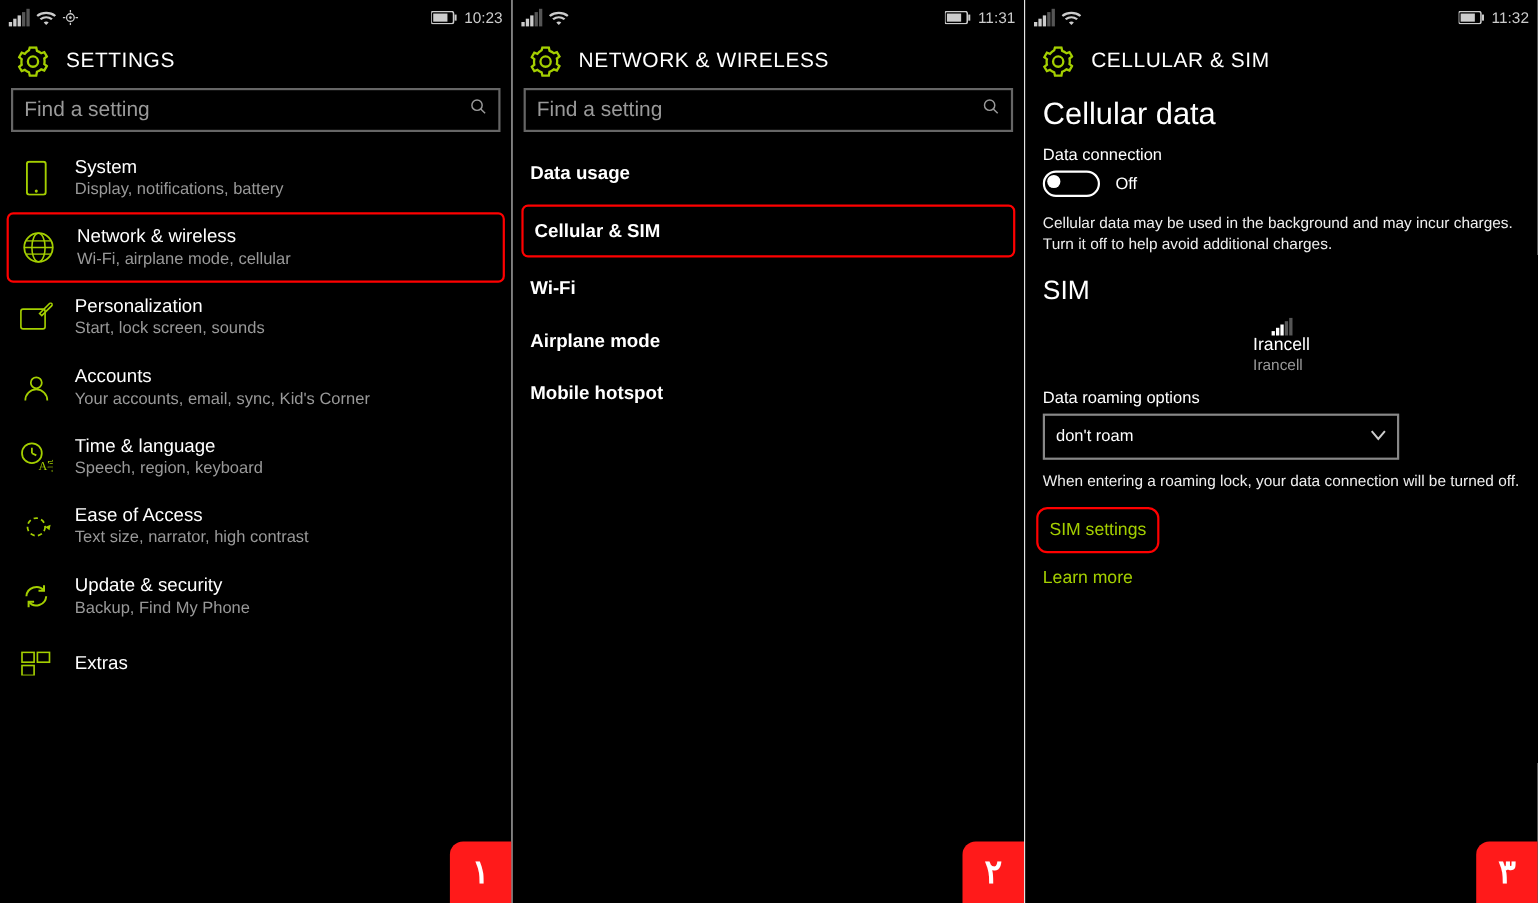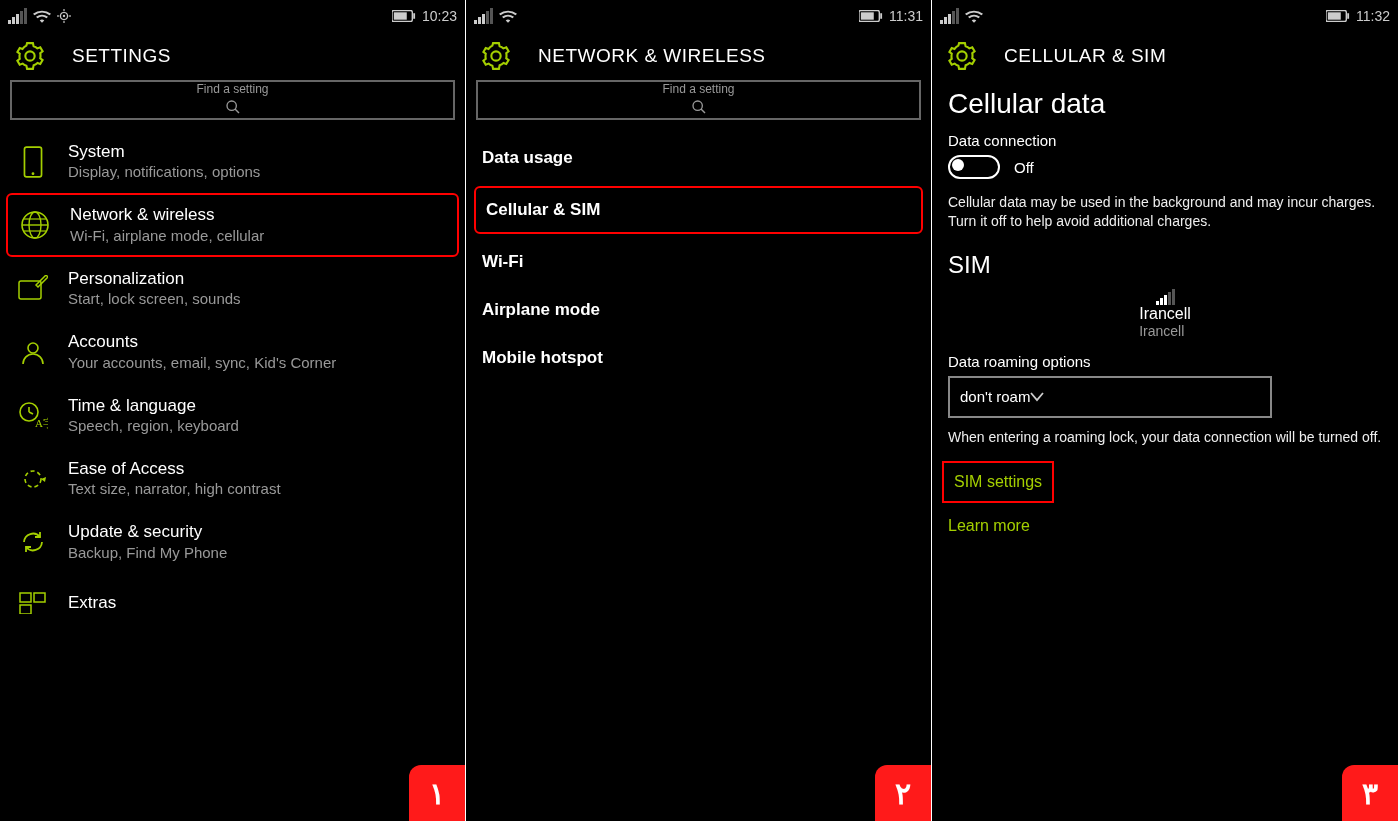--- a/index.html
+++ b/index.html
@@ -10,24 +10,24 @@
   .status-left{display:flex;align-items:center;gap:6px;}
   .status-right{display:flex;align-items:center;gap:6px;}
   .sigbars{display:inline-flex;align-items:flex-end;gap:1px;}
   .sigbars span{display:inline-block;width:3px;background:#ccc;}
   .sigbars span:nth-child(1){height:4px;}
   .sigbars span:nth-child(2){height:7px;}
   .sigbars span:nth-child(3){height:10px;}
   .sigbars span:nth-child(4){height:13px;background:#555;}
   .sigbars span:nth-child(5){height:16px;background:#555;}
   .wifi-icon svg,.loc-icon svg,.batt-icon svg{display:block;}
-  .header{display:flex;align-items:center;gap:28px;padding:12px 16px 10px;}
+  .header{display:flex;align-items:center;gap:16px;padding:12px 16px 10px;}
   .header-title{font-size:19px;letter-spacing:0.5px;font-weight:400;}
   .gear-icon svg{display:block;}
-  .searchbox{margin:0 10px 10px;border:2px solid #666;height:36px;display:flex;align-items:center;justify-content:space-between;padding:0 10px;color:#999;font-size:12px;flex-direction:column;}
+  .searchbox{margin:0 10px 10px;border:2px solid #666;height:36px;display:flex;align-items:center;justify-content:space-between;padding:0 10px;color:#999;font-size:19px;}
   .searchbox .mag{color:#999;}
   .list{padding:0 0 0 0;}
   .list-item{display:flex;align-items:center;gap:18px;padding:12px 16px;position:relative;}
   .list-item.highlighted{border:2px solid #ff0000;border-radius:6px;margin:0 6px;padding:10px 10px;}
   .icon-slot{width:34px;height:34px;display:flex;align-items:center;justify-content:center;color:#a4cf00;}
   .icon-slot svg{display:block;}
   .item-texts{display:flex;flex-direction:column;}
   .item-title{font-size:17px;color:#fff;line-height:1.2;}
   .item-sub{font-size:15px;color:#999;line-height:1.2;margin-top:1px;}
   .plain-list{padding:4px 0;font-weight:bold;}
@@ -38,24 +38,24 @@
   .field-label{font-size:15px;color:#fff;margin:6px 16px 6px;}
   .toggle-row{display:flex;align-items:center;gap:14px;margin:4px 16px 14px;}
   .toggle{width:48px;height:20px;border:2px solid #fff;border-radius:12px;position:relative;background:#000;}
   .toggle .knob{position:absolute;left:2px;top:2px;width:12px;height:12px;border-radius:50%;background:#fff;}
   .toggle-label{font-size:15px;color:#fff;}
   .para{font-size:14px;color:#eee;margin:4px 16px 8px;line-height:1.35;}
   .sim-row{display:flex;align-items:center;margin:8px 16px 14px;flex-direction:column;}
   .sim-texts{display:flex;flex-direction:column;}
   .sim-name{font-size:16px;color:#fff;}
   .sim-sub{font-size:14px;color:#999;}
-  .selectbox{margin:2px 16px 10px;border:2px solid #888;height:38px;width:300px;display:flex;align-items:center;justify-content:flex-start;padding:0 10px;color:#fff;font-size:15px;}
+  .selectbox{margin:2px 16px 10px;border:2px solid #888;height:38px;width:300px;display:flex;align-items:center;justify-content:space-between;padding:0 10px;color:#fff;font-size:15px;}
   .chevron{color:#ccc;}
   .linktext{color:#a4cf00;font-size:16px;margin:8px 16px 8px;display:inline-block;}
-  .linkbox{border:2px solid #ff0000;border-radius:0;margin:6px 10px;padding:10px 10px;display:inline-block;}
+  .linkbox{border:2px solid #ff0000;border-radius:10px;margin:6px 10px;padding:10px 10px;display:inline-block;}
   .linkbox .linktext{margin:0;}
   .badge{position:absolute;right:0;bottom:0;width:56px;height:56px;background:#ff1a1a;color:#fff;display:flex;align-items:center;justify-content:center;font-size:30px;font-weight:700;border-top-left-radius:12px;font-family:Tahoma,Arial,sans-serif;}
 </style>
 </head>
 <body>
 
 <div class="container">
 
   <div class="phone">
     <div class="statusbar">
@@ -115,21 +115,21 @@
     <div class="list">
       <div class="list-item">
         <span class="icon-slot">
             <svg width="22" height="32" viewBox="0 0 18 30">
               <rect x="1" y="1" width="16" height="28" rx="2" fill="none" stroke="#a4cf00" stroke-width="1.6"></rect>
               <circle cx="9" cy="26" r="1.3" fill="#a4cf00"></circle>
             </svg>
           </span>
         <div class="item-texts">
             <span class="item-title">System</span>
-            <span class="item-sub">Display, notifications, options</span>
+            <span class="item-sub">Display, notifications, battery</span>
           </div>
       </div>
 
 
       <div class="list-item highlighted">
         <span class="icon-slot">
             <svg width="30" height="30" viewBox="0 0 30 30">
               <circle cx="15" cy="15" r="13" fill="none" stroke="#a4cf00" stroke-width="1.6"></circle>
               <ellipse cx="15" cy="15" rx="6" ry="13" fill="none" stroke="#a4cf00" stroke-width="1.4"></ellipse>
               <line x1="2" y1="15" x2="28" y2="15" stroke="#a4cf00" stroke-width="1.4"></line>

